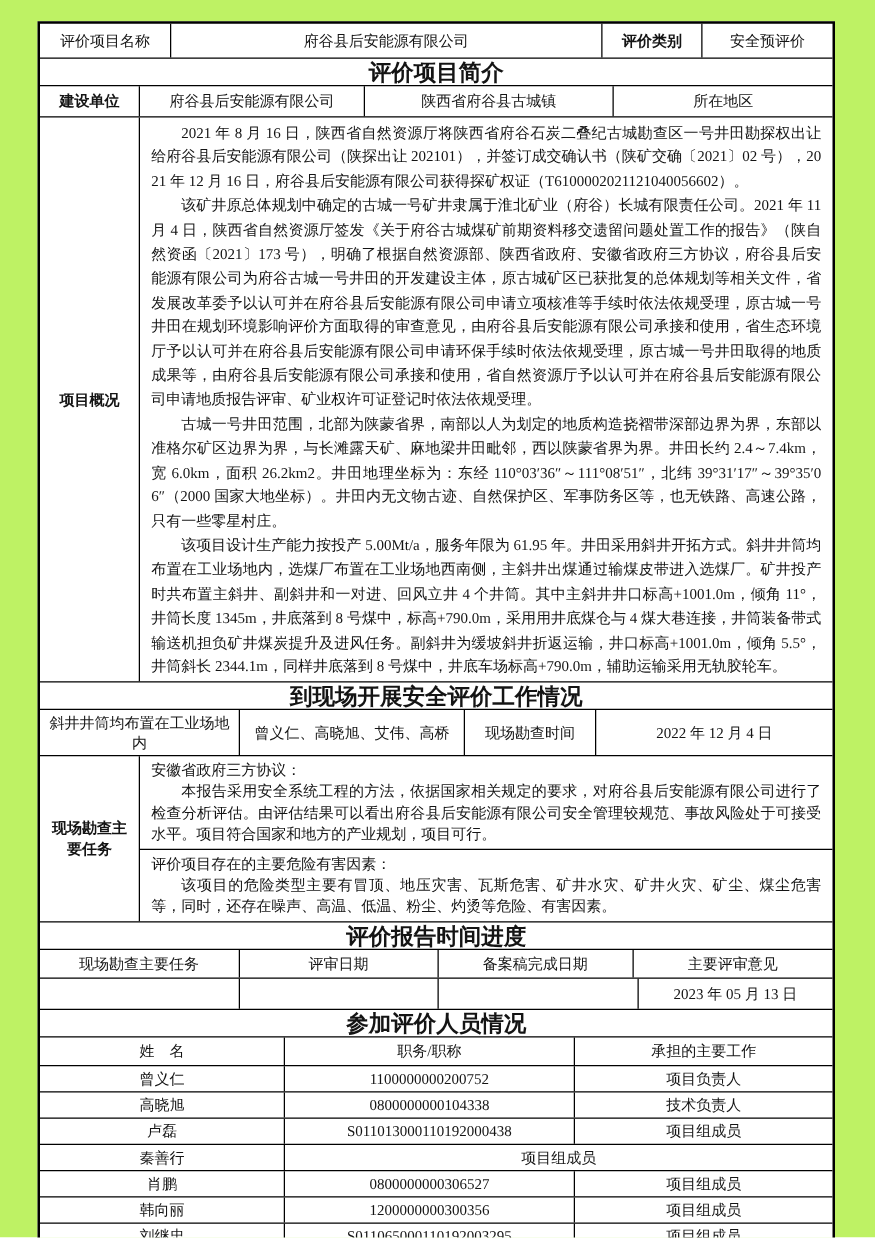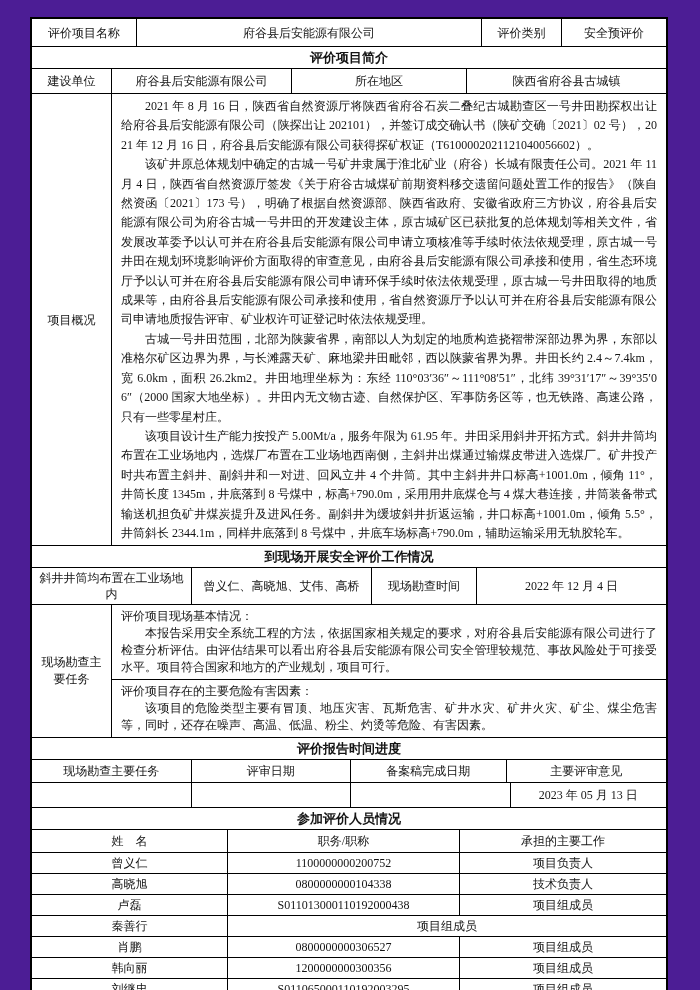--- a/index.html
+++ b/index.html
@@ -1,50 +1,50 @@
 <!DOCTYPE html>
 <html><head>
 <meta charset="utf-8">
 <style>
   html,body{margin:0;padding:0;}
   body{
     width:700px;height:990px;overflow:hidden;background:#ffffff;
     font-family:"Liberation Serif","DejaVu Serif",serif;
     color:#141414;
   }
-  .page{position:relative;width:700px;height:990px;background:#4c1d95;}
+  .page{position:relative;width:700px;height:990px;background:#bef264;}
   .tbl{
     position:absolute;left:30px;top:17px;width:638px;
     border:2px solid #000;box-sizing:border-box;background:#fff;
   }
   .row{display:flex;border-bottom:1px solid #000;align-items:stretch;}
   .row:last-child{border-bottom:none;}
   .cell{
     box-sizing:border-box;border-right:1px solid #000;
     padding:2px 4px;font-size:12px;line-height:16px;
     display:flex;align-items:center;justify-content:center;
     text-align:center;word-break:break-all;
   }
   .cell:last-child{border-right:none;}
   .flex1{flex:1 1 auto;}
-  .w80{flex:0 0 80px;}
+  .w80{flex:0 0 80px;font-weight:bold;}
   .w105{flex:0 0 105px;}
   .w160{flex:0 0 160px;}
   .w175{flex:0 0 175px;}
   .w180{flex:0 0 180px;}
   .w195a{flex:0 0 196px;}
   .w230{flex:0 0 232px;}
   .w345{flex:0 0 345px;}
   .wq{flex:0 0 159.5px;}
   .h27{min-height:27px;}
   .h24{min-height:24px;}
   .h22{min-height:22px;}
   .h21{min-height:21px;}
   .h19{min-height:19px;}
-  .sec{font-weight:bold;font-size:13px;}
+  .sec{font-weight:bold;font-size:18px;}
   .paras{
     display:block;text-align:justify;padding:3px 9px 2px 9px;
   }
   .paras p{
     margin:0;text-indent:2em;font-size:12px;line-height:19.4px;
     text-align:justify;text-justify:inter-ideograph;
   }
   .vstack{display:flex;flex-direction:column;padding:0;}
   .subcell{
     box-sizing:border-box;display:block;text-align:justify;
@@ -68,22 +68,22 @@
       <div class="cell flex1">安全预评价</div>
     </div>
 
     <div class="row h21">
       <div class="cell flex1 sec">评价项目简介</div>
     </div>
 
     <div class="row h24">
       <div class="cell w80">建设单位</div>
       <div class="cell w180">府谷县后安能源有限公司</div>
+      <div class="cell flex1">陕西省府谷县古城镇</div>
       <div class="cell w175">所在地区</div>
-      <div class="cell flex1">陕西省府谷县古城镇</div>
     </div>
 
     <div class="row">
       <div class="cell w80">项目概况</div>
       <div class="cell flex1 paras">
         <p>2021 年 8 月 16 日，陕西省自然资源厅将陕西省府谷石炭二叠纪古城勘查区一号井田勘探权出让给府谷县后安能源有限公司（陕探出让 202101），并签订成交确认书（陕矿交确〔2021〕02 号），2021 年 12 月 16 日，府谷县后安能源有限公司获得探矿权证（T6100002021121040056602）。</p>
         <p>该矿井原总体规划中确定的古城一号矿井隶属于淮北矿业（府谷）长城有限责任公司。2021 年 11 月 4 日，陕西省自然资源厅签发《关于府谷古城煤矿前期资料移交遗留问题处置工作的报告》（陕自然资函〔2021〕173 号），明确了根据自然资源部、陕西省政府、安徽省政府三方协议，府谷县后安能源有限公司为府谷古城一号井田的开发建设主体，原古城矿区已获批复的总体规划等相关文件，省发展改革委予以认可并在府谷县后安能源有限公司申请立项核准等手续时依法依规受理，原古城一号井田在规划环境影响评价方面取得的审查意见，由府谷县后安能源有限公司承接和使用，省生态环境厅予以认可并在府谷县后安能源有限公司申请环保手续时依法依规受理，原古城一号井田取得的地质成果等，由府谷县后安能源有限公司承接和使用，省自然资源厅予以认可并在府谷县后安能源有限公司申请地质报告评审、矿业权许可证登记时依法依规受理。</p>
         <p>古城一号井田范围，北部为陕蒙省界，南部以人为划定的地质构造挠褶带深部边界为界，东部以准格尔矿区边界为界，与长滩露天矿、麻地梁井田毗邻，西以陕蒙省界为界。井田长约 2.4～7.4km，宽 6.0km，面积 26.2km2。井田地理坐标为：东经 110°03′36″～111°08′51″，北纬 39°31′17″～39°35′06″（2000 国家大地坐标）。井田内无文物古迹、自然保护区、军事防务区等，也无铁路、高速公路，只有一些零星村庄。</p>
         <p>该项目设计生产能力按投产 5.00Mt/a，服务年限为 61.95 年。井田采用斜井开拓方式。斜井井筒均布置在工业场地内，选煤厂布置在工业场地西南侧，主斜井出煤通过输煤皮带进入选煤厂。矿井投产时共布置主斜井、副斜井和一对进、回风立井 4 个井筒。其中主斜井井口标高+1001.0m，倾角 11°，井筒长度 1345m，井底落到 8 号煤中，标高+790.0m，采用用井底煤仓与 4 煤大巷连接，井筒装备带式输送机担负矿井煤炭提升及进风任务。副斜井为缓坡斜井折返运输，井口标高+1001.0m，倾角 5.5°，井筒斜长 2344.1m，同样井底落到 8 号煤中，井底车场标高+790.0m，辅助运输采用无轨胶轮车。</p>
       </div>
@@ -97,21 +97,21 @@
       <div class="cell w160">斜井井筒均布置在工业场地内</div>
       <div class="cell w180">曾义仁、高晓旭、艾伟、高桥</div>
       <div class="cell w105">现场勘查时间</div>
       <div class="cell flex1">2022 年 12 月 4 日</div>
     </div>
 
     <div class="row">
       <div class="cell w80 lblwrap">现场勘查主要任务</div>
       <div class="cell flex1 vstack">
         <div class="subcell btm">
-          <p class="hd">评价项目现场基本情况：</p>
+          <p class="hd">安徽省政府三方协议：</p>
           <p class="ind">本报告采用安全系统工程的方法，依据国家相关规定的要求，对府谷县后安能源有限公司进行了检查分析评估。由评估结果可以看出府谷县后安能源有限公司安全管理较规范、事故风险处于可接受水平。项目符合国家和地方的产业规划，项目可行。</p>
         </div>
         <div class="subcell">
           <p class="hd">评价项目存在的主要危险有害因素：</p>
           <p class="ind">该项目的危险类型主要有冒顶、地压灾害、瓦斯危害、矿井水灾、矿井火灾、矿尘、煤尘危害等，同时，还存在噪声、高温、低温、粉尘、灼烫等危险、有害因素。</p>
         </div>
       </div>
     </div>
 
     <div class="row h21">

